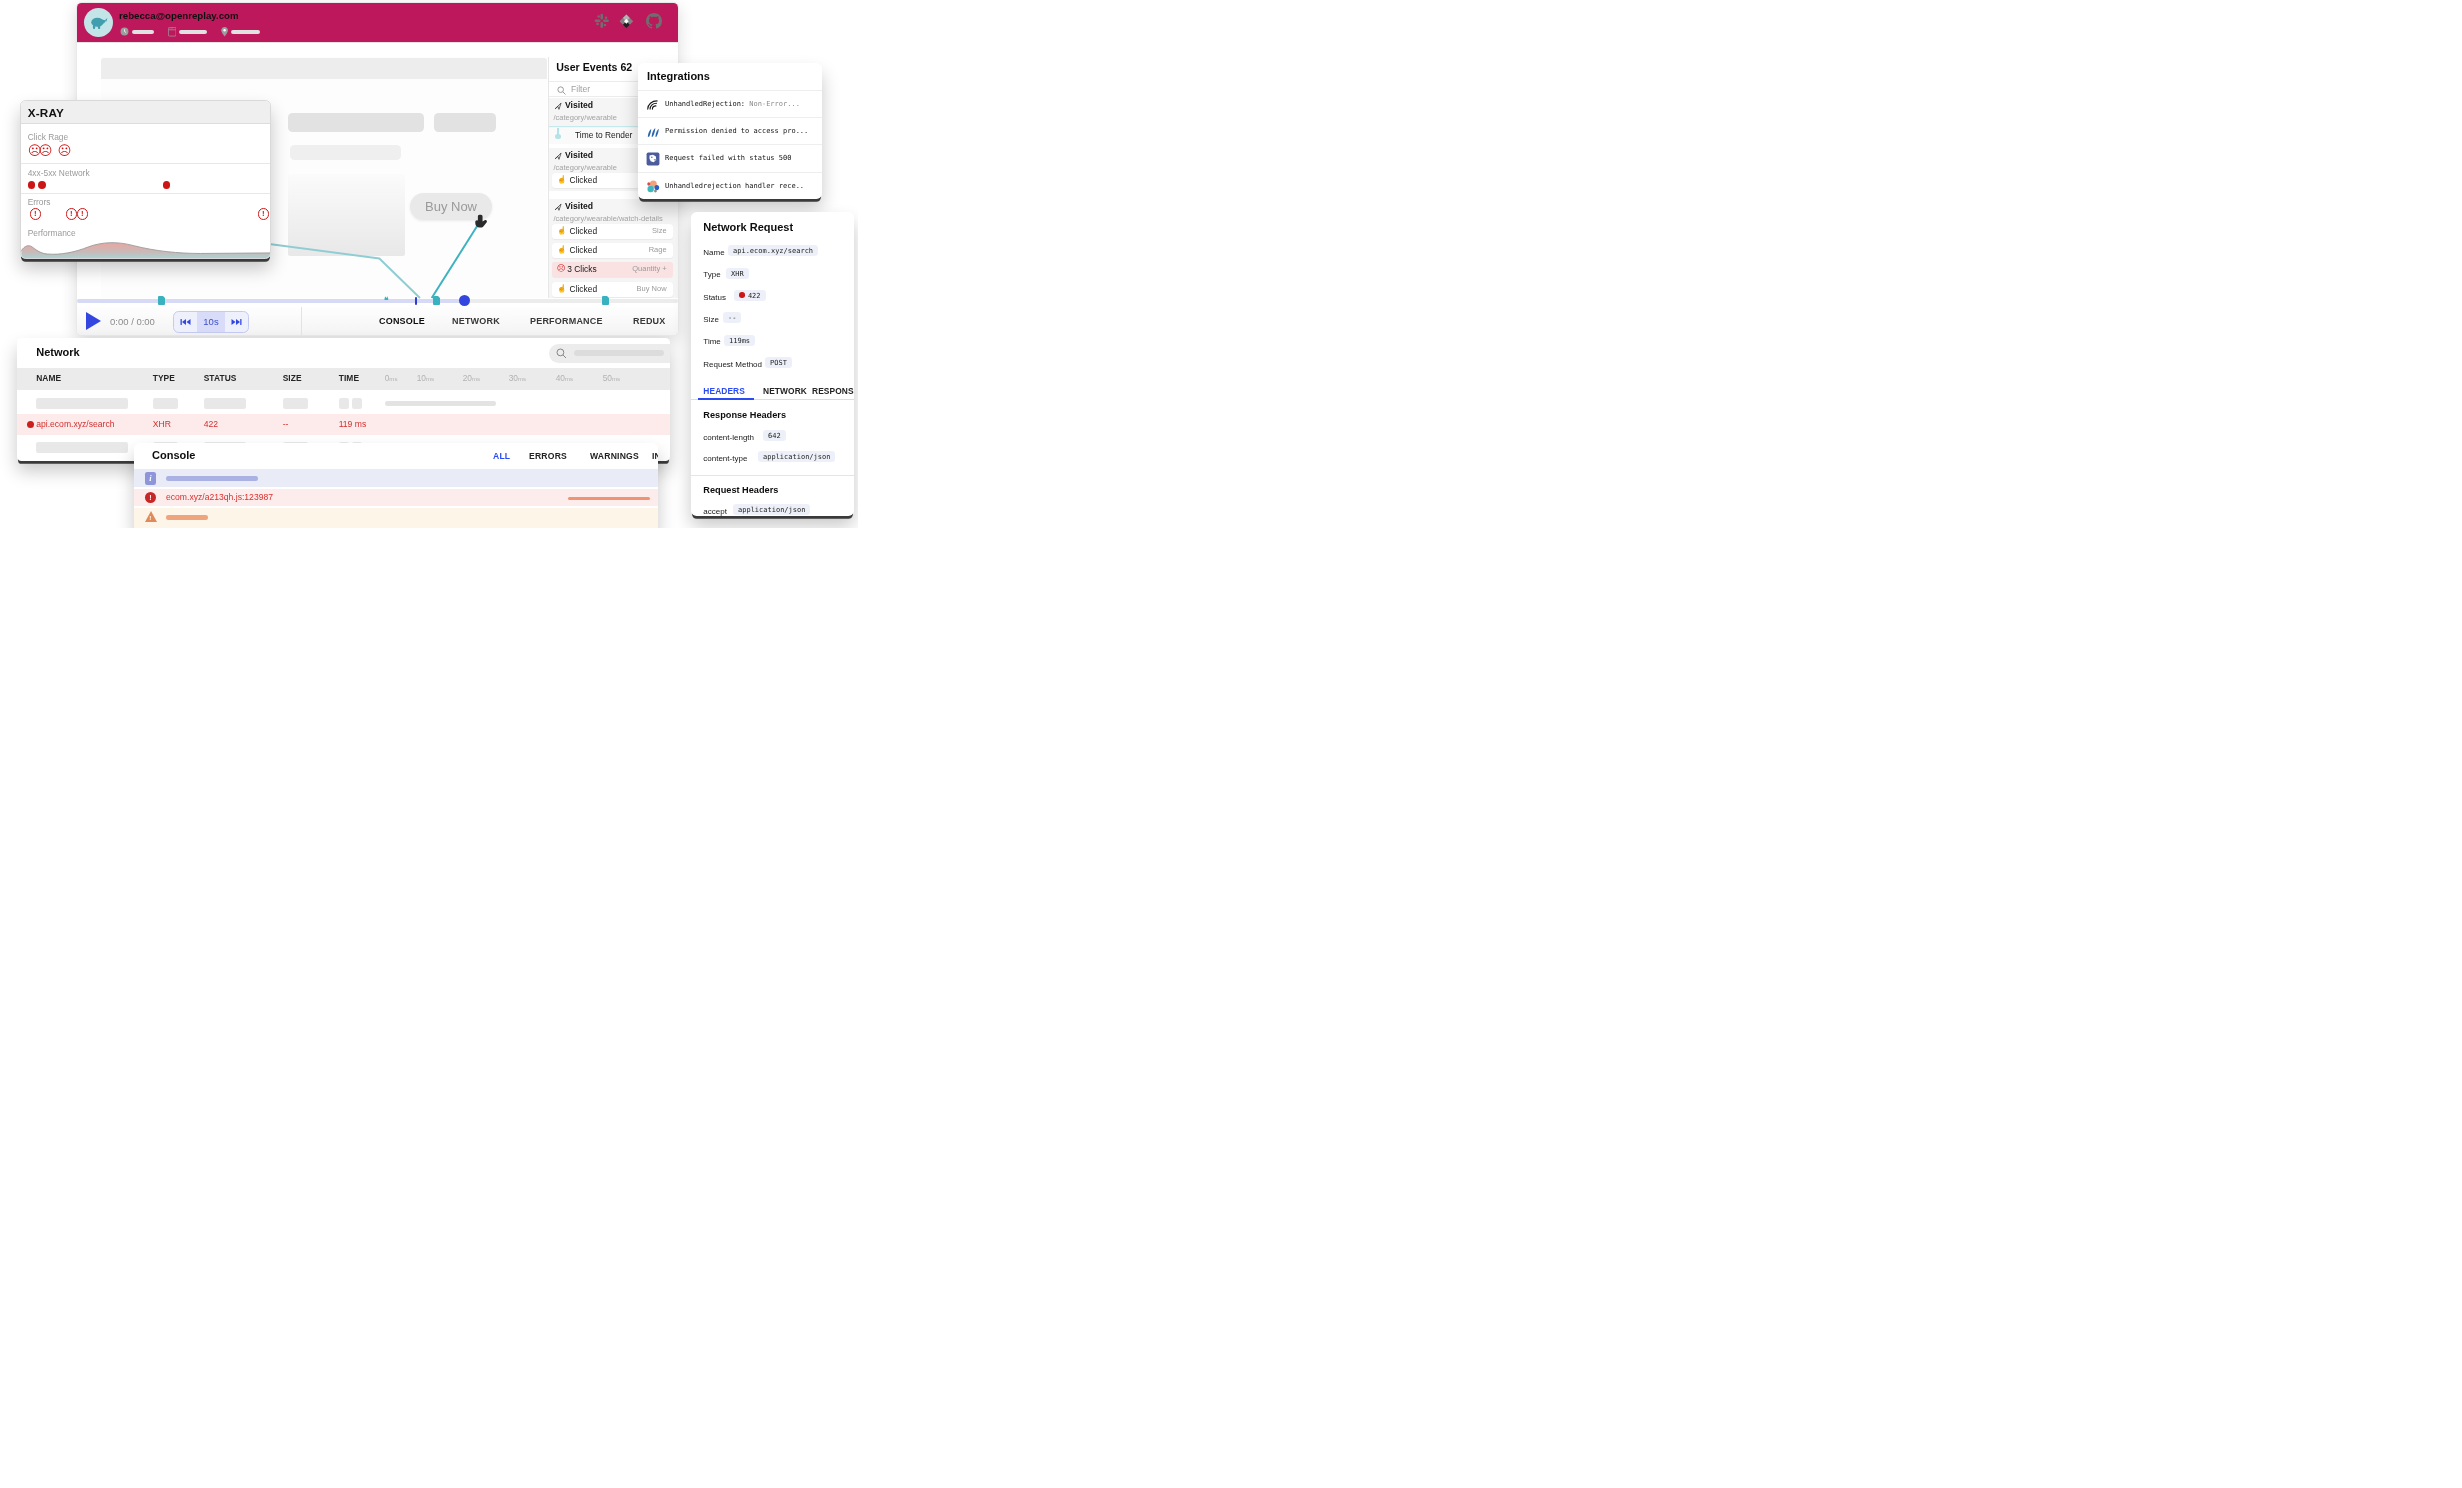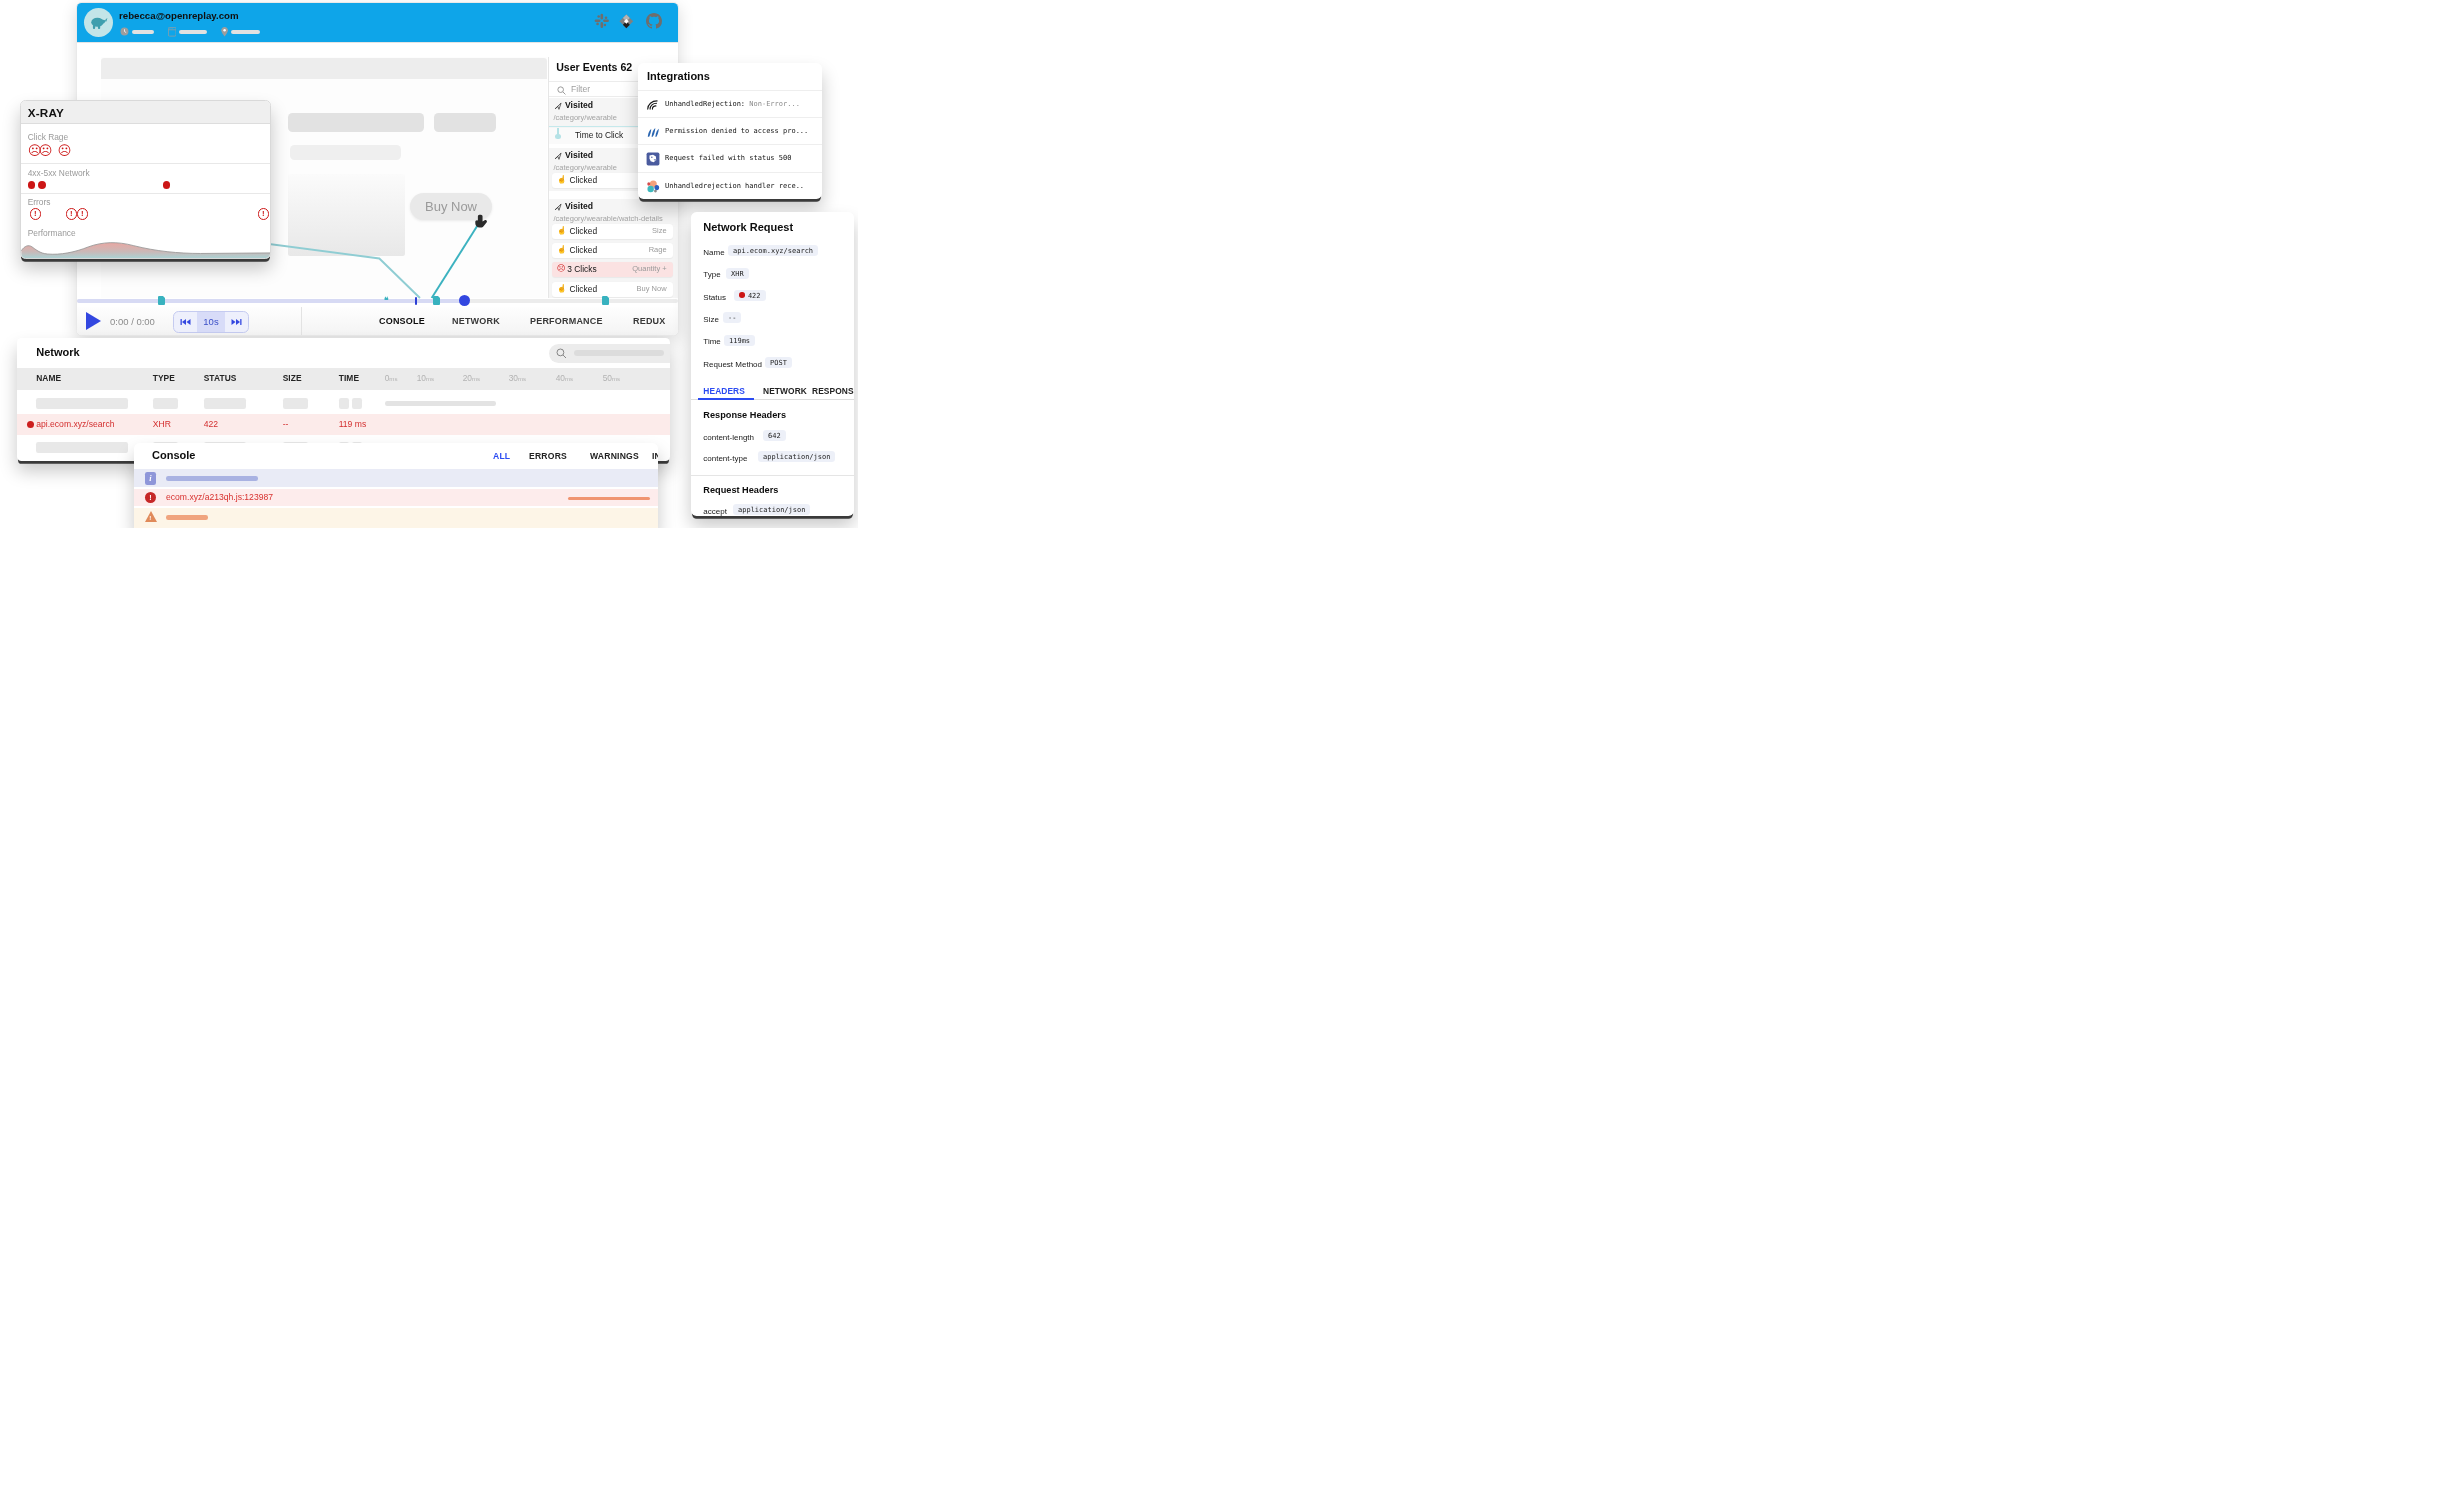--- a/index.html
+++ b/index.html
@@ -7,21 +7,21 @@
     font-family:"Liberation Sans", sans-serif; }
   .canvas { position:relative; width:858px; height:528px; background:#fff; }
   .win { position:absolute; background:#fff; border-radius:5.6px; }
   .popshadow { box-shadow:0 3.9px 0 -1.1px #3a3a3a, 0 10px 18px rgba(0,0,0,.22); }
   .muted { color:#9a9a9a; }
   .mono { font-family:"DejaVu Sans Mono", monospace; }
 
   
   #main-window { left:76px; top:1.7px; width:603px; height:334px;
     border:0.6px solid #e9e9e9; box-shadow:0 5.6px 15.6px rgba(0,0,0,.14); z-index:1; overflow:hidden; }
-  .mw-header { position:absolute; left:0; top:0; width:100%; height:40px; border-bottom:0.6px solid #e4e4e4; background:#0ea5e9; }
+  .mw-header { position:absolute; left:0; top:0; width:100%; height:40px; border-bottom:0.6px solid #e4e4e4; background:#be185d; }
   .avatar { position:absolute; left:7.2px; top:5px; width:29px; height:29px; border-radius:50%;
     background:#c3e5e8; display:flex; align-items:center; justify-content:center; }
   .email { position:absolute; left:42px; top:7.8px; font-size:9.7px; font-weight:700; color:#101010; }
   .meta-ic { position:absolute; top:24.5px; color:#9d9d9d; }
   .mbar { position:absolute; top:27px; height:4.5px; background:#e1e1e1; border-radius:2.2px; }
   .hdr-brand { position:absolute; top:10.6px; }
 
   
   .page-mock { position:absolute; left:24px; top:54px; width:446px; height:241px; background:#fdfdfd; }
   .pm-banner { position:absolute; left:0; top:1.1px; width:100%; height:21px; background:#ededed; border-radius:3.3px 3.3px 0 0; }
@@ -290,21 +290,21 @@
       <div class="ue-group" style="top:41px; height:46px">
         <svg class="ue-vrow-ic" width="8.4" height="8.4" viewBox="0 0 16 16">
           <path d="M2 13 L13.5 2 L9.5 14 L7.5 8.5 Z" fill="none" stroke="#333" stroke-width="1.4"></path>
         </svg>
         <div class="ue-vlabel">Visited</div>
         <div class="ue-vpath">/category/wearable</div>
         <div class="tt-line" style="top:28px"></div>
         <div class="tt-row" style="top:30px">
           <div class="tt-stem"></div>
           <div class="tt-dot"></div>
-          <div class="tt-label">Time to Click</div>
+          <div class="tt-label">Time to Render</div>
         </div>
       </div>
 
       <div class="ue-group" style="top:91px; height:43px">
         <svg class="ue-vrow-ic" width="8.4" height="8.4" viewBox="0 0 16 16">
           <path d="M2 13 L13.5 2 L9.5 14 L7.5 8.5 Z" fill="none" stroke="#333" stroke-width="1.4"></path>
         </svg>
         <div class="ue-vlabel">Visited</div>
         <div class="ue-vpath">/category/wearable</div>
         <div class="ue-card" style="top:25px">

